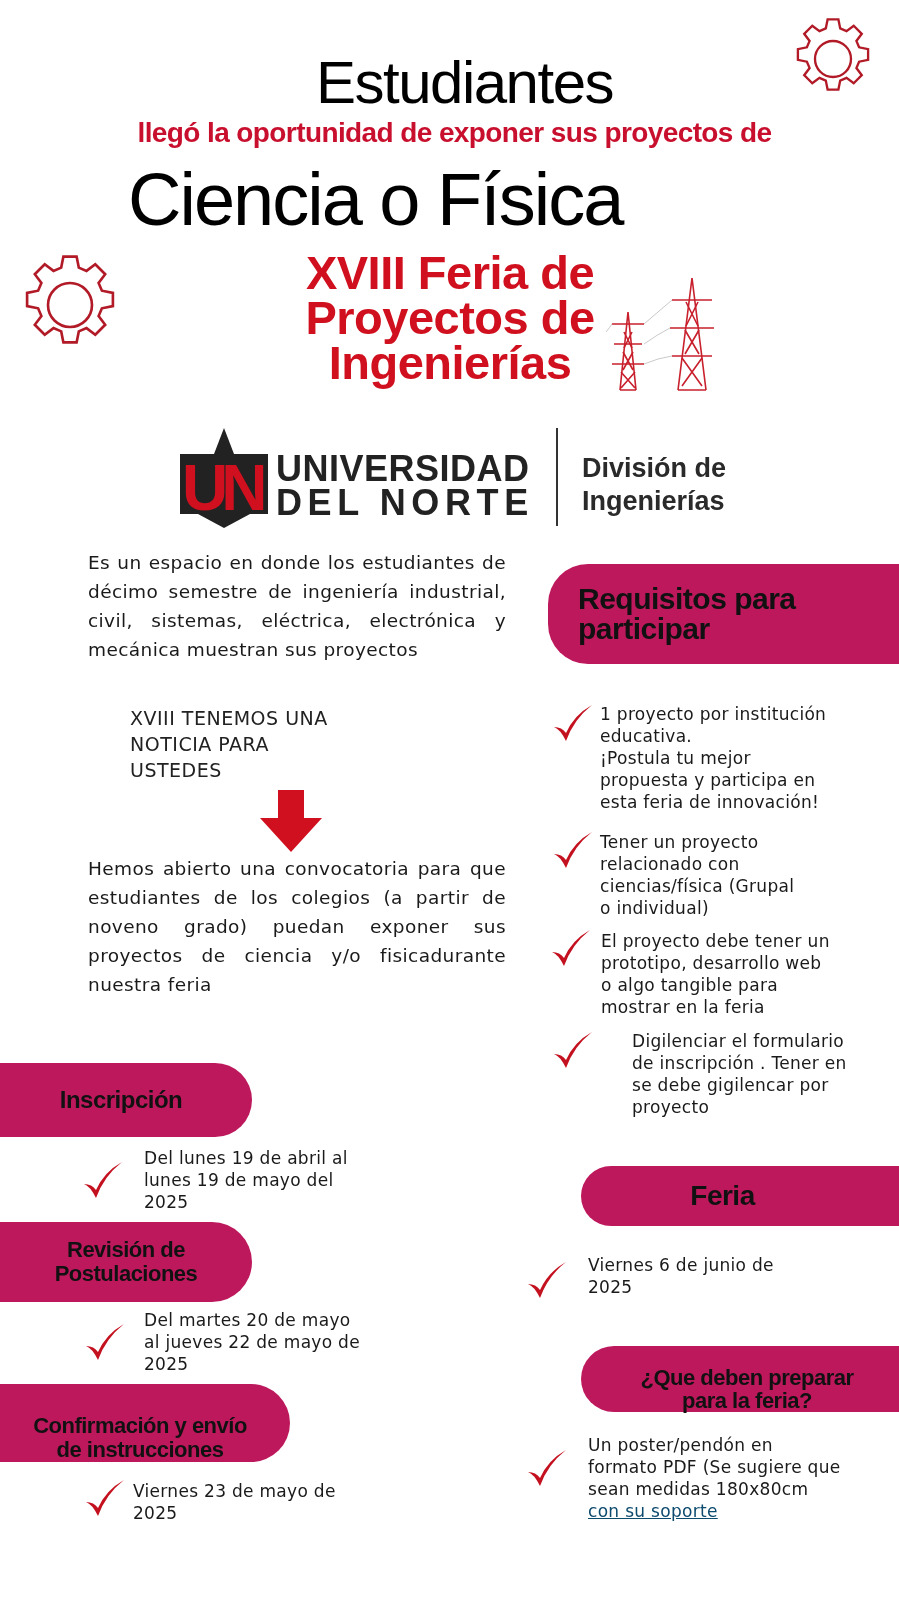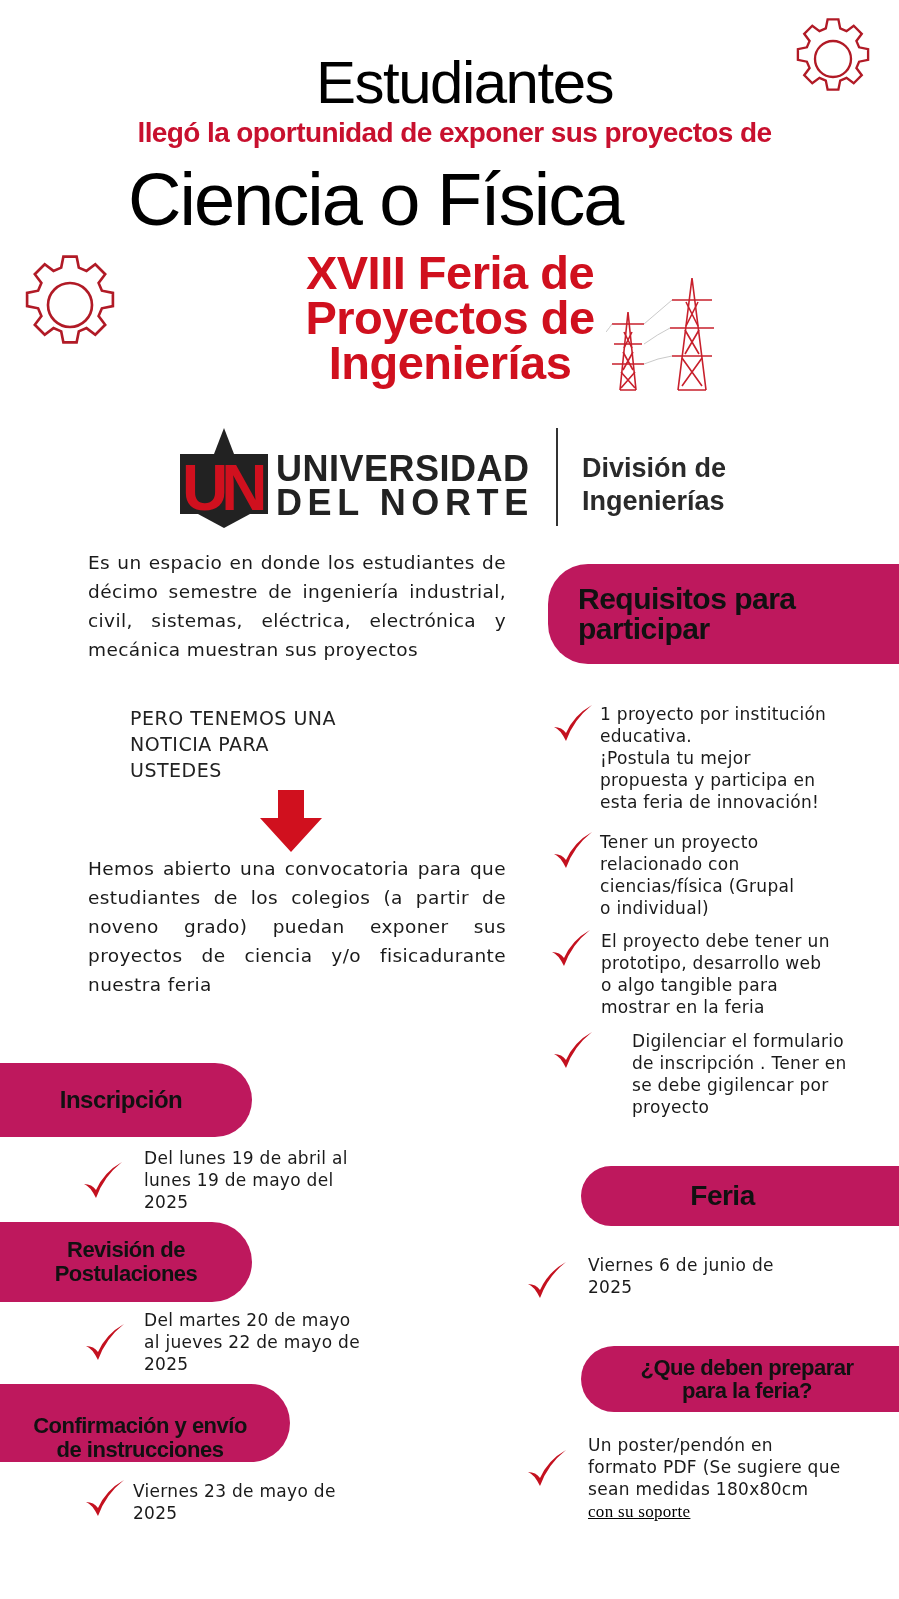--- a/index.html
+++ b/index.html
@@ -30,25 +30,25 @@
 
   .pill { background: #be185d; color: #111; font-family: "Liberation Sans", sans-serif; font-weight: 700; display: flex; align-items: center; justify-content: center; text-align: center; letter-spacing: -0.5px; }
   .pill-left { border-radius: 0 40px 40px 0; }
   .pill-right { border-radius: 40px 0 0 40px; }
 
   .p-requisitos { left: 548px; top: 564px; width: 351px; height: 100px; justify-content: flex-start; padding-left: 30px; text-align: left; font-size: 30px; line-height: 30px; }
   .p-inscripcion { left: 0; top: 1063px; width: 252px; height: 74px; font-size: 24px; padding-right: 10px; }
   .p-revision { left: 0; top: 1222px; width: 252px; height: 80px; font-size: 22px; line-height: 24px; }
   .p-confirmacion { left: 0; top: 1384px; width: 290px; height: 78px; font-size: 22px; line-height: 24px; padding-right: 10px; align-items: flex-end; }
   .p-feria { left: 581px; top: 1166px; width: 318px; height: 60px; font-size: 28px; padding-right: 35px; }
-  .p-prepare { left: 581px; top: 1346px; width: 318px; height: 66px; font-size: 22px; line-height: 23px; padding-left: 14px; }
+  .p-prepare { left: 581px; top: 1346px; width: 318px; height: 66px; font-size: 22px; line-height: 23px; padding-left: 14px; align-items: flex-end; }
 
   .check { width: 42px; height: 42px; }
   .item-text { font-family: "DejaVu Sans", sans-serif; font-size: 17px; line-height: 22px; color: #1a1a1a; letter-spacing: 0.3px; }
-  .link { color: #000000; text-decoration: underline; font-family: Liberation Serif, serif; }
+  .link { color: #0c4a6e; text-decoration: underline; }
 </style>
 </head>
 <body>
 
 <svg class="abs gear-top" viewBox="0 0 100 100">
   <g fill="none" stroke="#b11a26" stroke-width="2.6">
     <path d="M44 6 h12 l2 10 l7 3 l8 -6 l9 9 l-6 8 l3 7 l10 2 v12 l-10 2 l-3 7 l6 8 l-9 9 l-8 -6 l-7 3 l-2 10 h-12 l-2 -10 l-7 -3 l-8 6 l-9 -9 l6 -8 l-3 -7 l-10 -2 v-12 l10 -2 l3 -7 l-6 -8 l9 -9 l8 6 l7 -3 z"></path>
     <circle cx="50" cy="50" r="20"></circle>
   </g>
 </svg>
@@ -96,21 +96,21 @@
   <div class="l2">DEL NORTE</div>
 </div>
 <div class="abs logo-divider"></div>
 <div class="abs div-name">
   <div>División de</div>
   <div>Ingenierías</div>
 </div>
 
 <div class="abs body-text intro">Es un espacio en donde los estudiantes de décimo semestre de ingeniería industrial, civil, sistemas, eléctrica, electrónica y mecánica muestran sus proyectos</div>
 <div class="abs body-text noticia">
-  <div>PERO TENEMOS UNA</div>
+  <div>XVIII TENEMOS UNA</div>
   <div>NOTICIA PARA</div>
   <div>USTEDES</div>
 </div>
 <svg class="abs arrow" viewBox="0 0 62 62">
   <polygon points="18,0 44,0 44,28 62,28 31,62 0,28 18,28" fill="#d0101e"></polygon>
 </svg>
 <div class="abs body-text convoca">Hemos abierto una convocatoria para que estudiantes de los colegios (a partir de noveno grado) puedan exponer sus proyectos de ciencia y/o fisicadurante nuestra feria</div>
 
 <div class="abs pill pill-right p-requisitos">
   <div>

